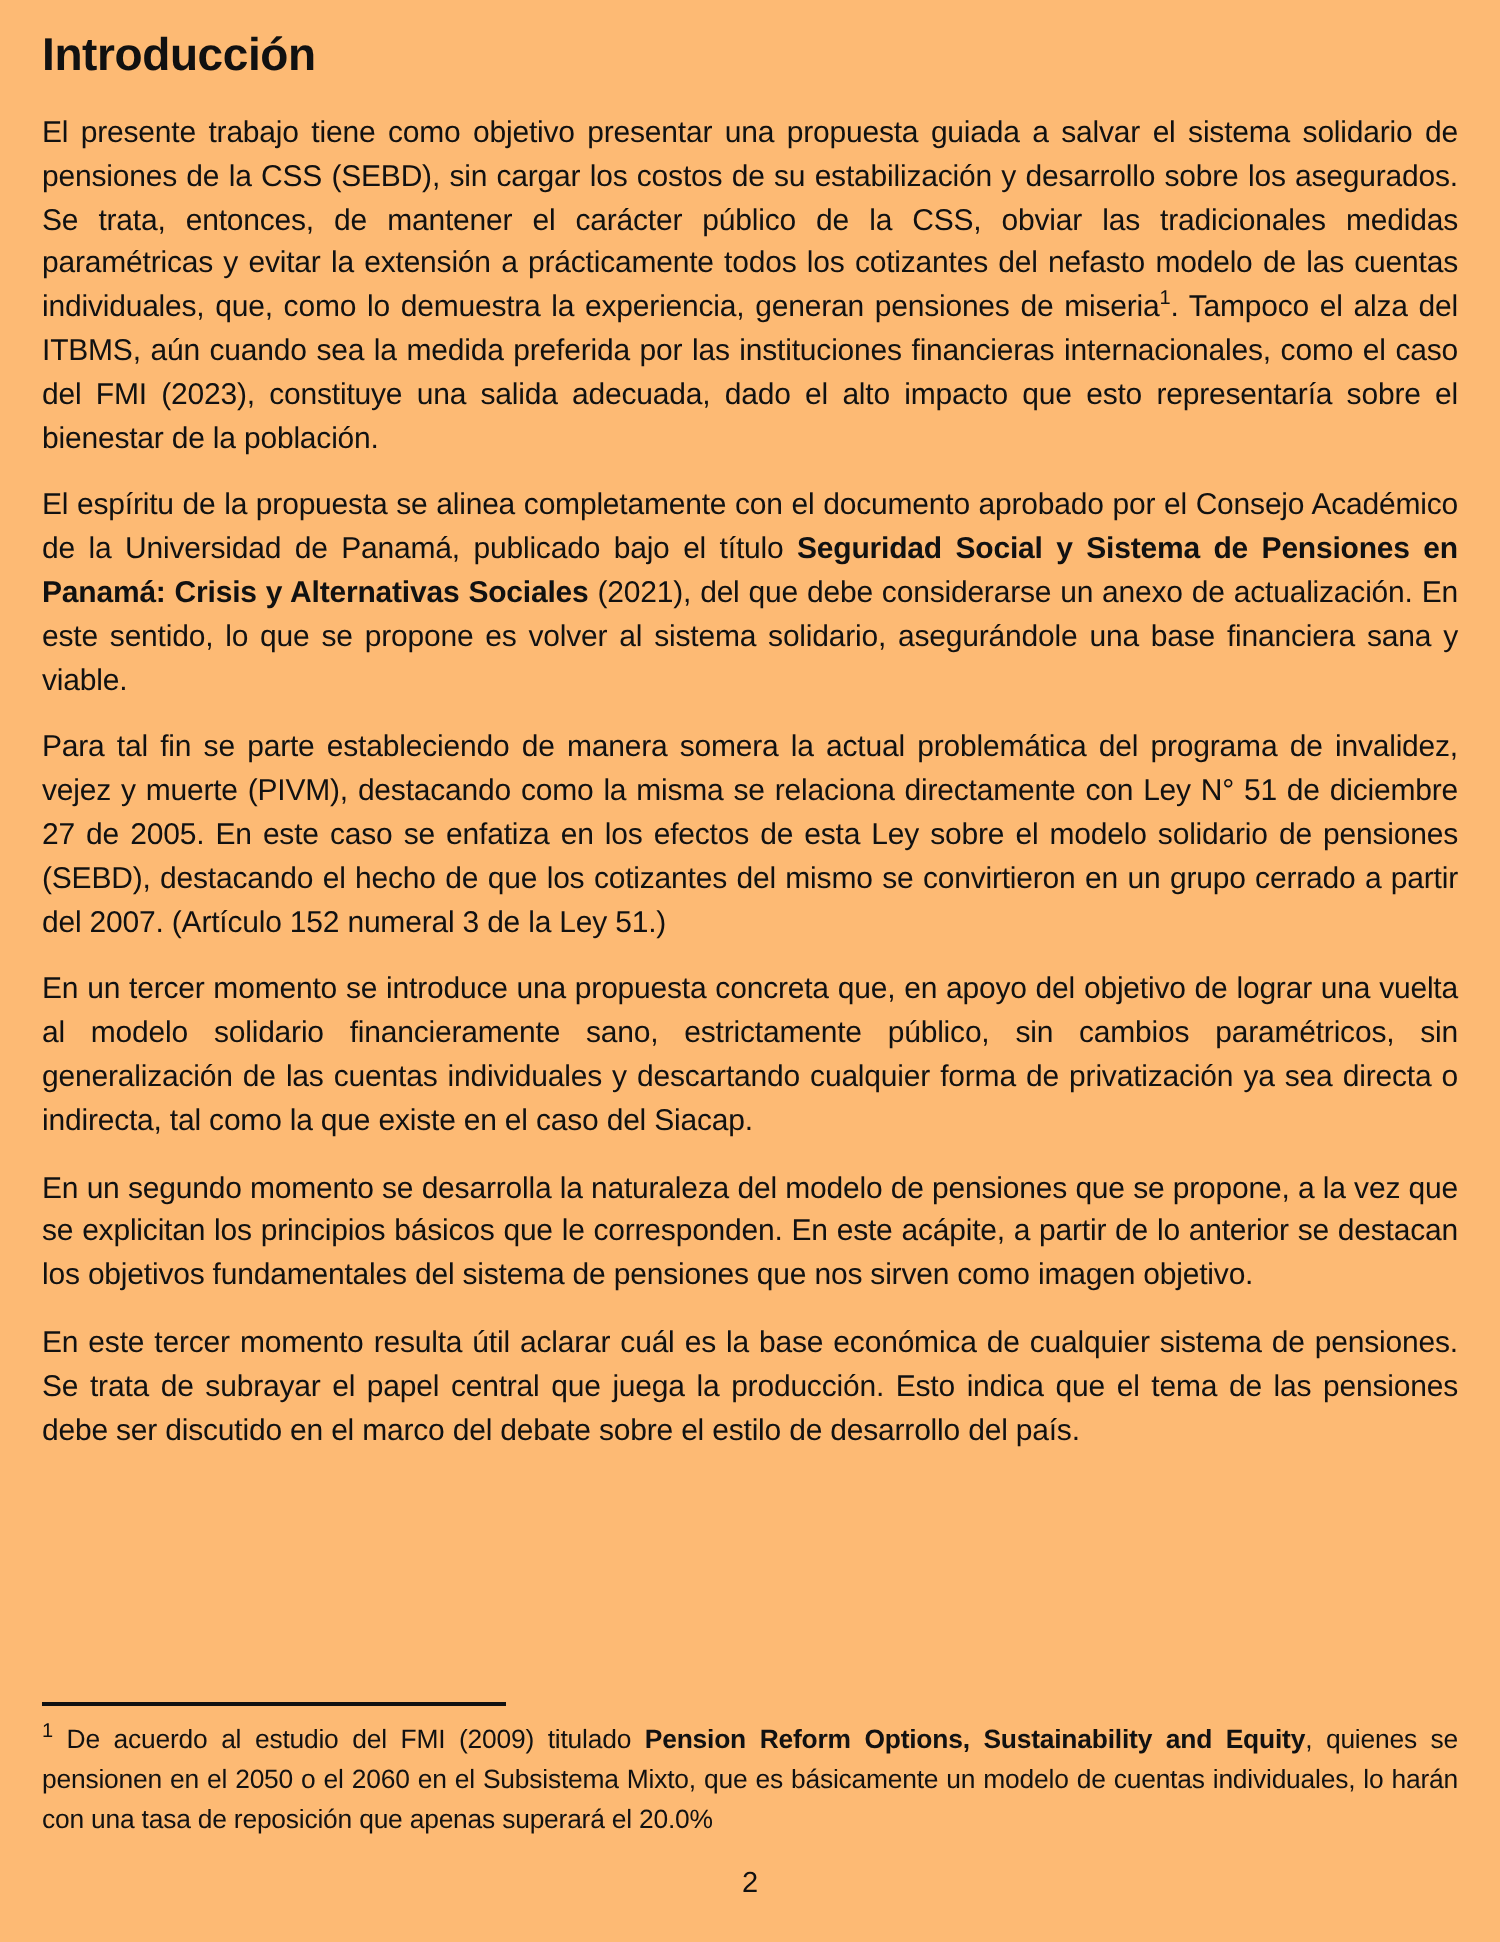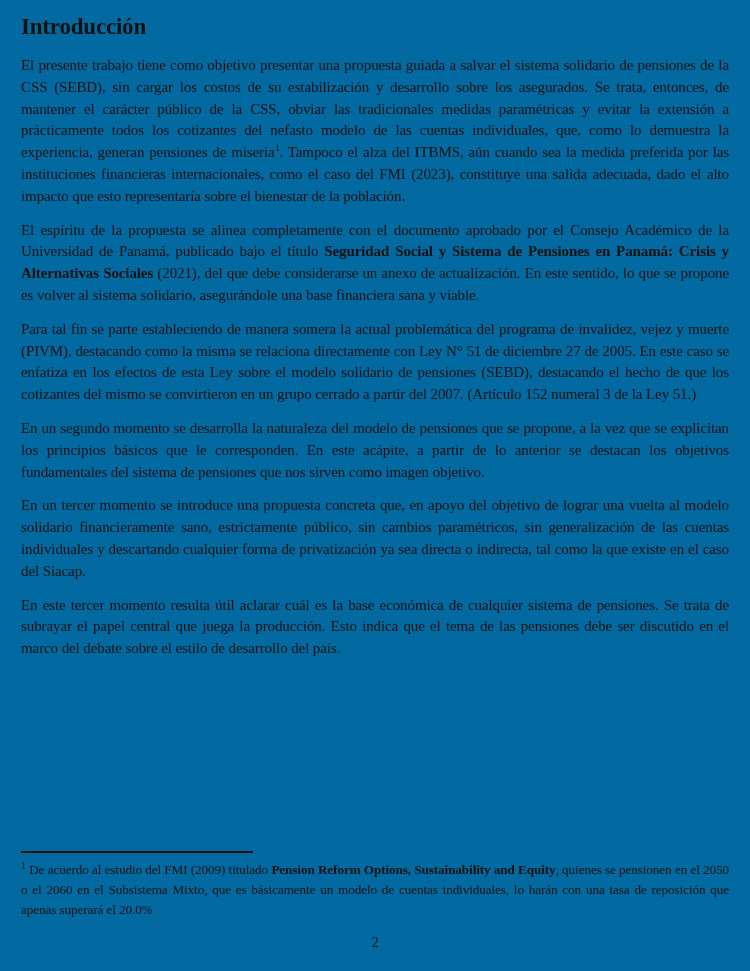--- a/index.html
+++ b/index.html
@@ -5,22 +5,22 @@
   html, body {
     margin: 0;
     padding: 0;
     background: #ffffff;
   }
   .page {
     position: relative;
     width: 750px;
     height: 971px;
     margin: 0;
-    background: #0369a1;
-    font-family: Liberation Serif, serif;
+    background: #fdba74;
+    font-family: Liberation Sans, sans-serif;
     color: #111111;
     box-sizing: border-box;
     padding: 14px 21px 0 21px;
     overflow: hidden;
   }
   .doc-title {
     font-size: 23px;
     font-weight: bold;
     margin: 0 0 15px 0;
     letter-spacing: -0.2px;
@@ -72,23 +72,23 @@
 <div class="page">
 
   <h1 class="doc-title">Introducción</h1>
 
   <p class="body-par"><span>El presente trabajo tiene como objetivo presentar una propuesta guiada a salvar el sistema solidario de pensiones de la CSS (SEBD), sin cargar los costos de su estabilización y desarrollo sobre los asegurados. Se trata, entonces, de mantener el carácter público de la CSS, obviar las tradicionales medidas paramétricas y evitar la extensión a prácticamente todos los cotizantes del nefasto modelo de las cuentas individuales, que, como lo demuestra la experiencia, generan pensiones de miseria</span><sup class="fn-ref">1</sup><span>. Tampoco el alza del ITBMS, aún cuando sea la medida preferida por las instituciones financieras internacionales, como el caso del FMI (2023), constituye una salida adecuada, dado el alto impacto que esto representaría sobre el bienestar de la población.</span></p>
 
   <p class="body-par"><span>El espíritu de la propuesta se alinea completamente con el documento aprobado por el Consejo Académico de la Universidad de Panamá, publicado bajo el título </span><span class="bold-run">Seguridad Social y Sistema de Pensiones en Panamá: Crisis y Alternativas Sociales</span><span> (2021), del que debe considerarse un anexo de actualización. En este sentido, lo que se propone es volver al sistema solidario, asegurándole una base financiera sana y viable.</span></p>
 
   <p class="body-par">Para tal fin se parte estableciendo de manera somera la actual problemática del programa de invalidez, vejez y muerte (PIVM), destacando como la misma se relaciona directamente con Ley N° 51 de diciembre 27 de 2005. En este caso se enfatiza en los efectos de esta Ley sobre el modelo solidario de pensiones (SEBD), destacando el hecho de que los cotizantes del mismo se convirtieron en un grupo cerrado a partir del 2007. (Artículo 152 numeral 3 de la Ley 51.)</p>
 
+  <p class="body-par">En un tercer momento se introduce una propuesta concreta que, en apoyo del objetivo de lograr una vuelta al modelo solidario financieramente sano, estrictamente público, sin cambios paramétricos, sin generalización de las cuentas individuales y descartando cualquier forma de privatización ya sea directa o indirecta, tal como la que existe en el caso del Siacap.</p>
+
   <p class="body-par">En un segundo momento se desarrolla la naturaleza del modelo de pensiones que se propone, a la vez que se explicitan los principios básicos que le corresponden. En este acápite, a partir de lo anterior se destacan los objetivos fundamentales del sistema de pensiones que nos sirven como imagen objetivo.</p>
-
-  <p class="body-par">En un tercer momento se introduce una propuesta concreta que, en apoyo del objetivo de lograr una vuelta al modelo solidario financieramente sano, estrictamente público, sin cambios paramétricos, sin generalización de las cuentas individuales y descartando cualquier forma de privatización ya sea directa o indirecta, tal como la que existe en el caso del Siacap.</p>
 
   <p class="body-par">En este tercer momento resulta útil aclarar cuál es la base económica de cualquier sistema de pensiones. Se trata de subrayar el papel central que juega la producción. Esto indica que el tema de las pensiones debe ser discutido en el marco del debate sobre el estilo de desarrollo del país.</p>
 
   <div class="footer">
     <hr class="fn-rule">
     <p class="footnote-par"><sup class="fn-ref">1</sup><span> De acuerdo al estudio del FMI (2009) titulado </span><span class="bold-run">Pension Reform Options, Sustainability and Equity</span><span>, quienes se pensionen en el 2050 o el 2060 en el Subsistema Mixto, que es básicamente un modelo de cuentas individuales, lo harán con una tasa de reposición que apenas superará el 20.0%</span></p>
     <div class="page-number">2</div>
   </div>
 
 </div>

